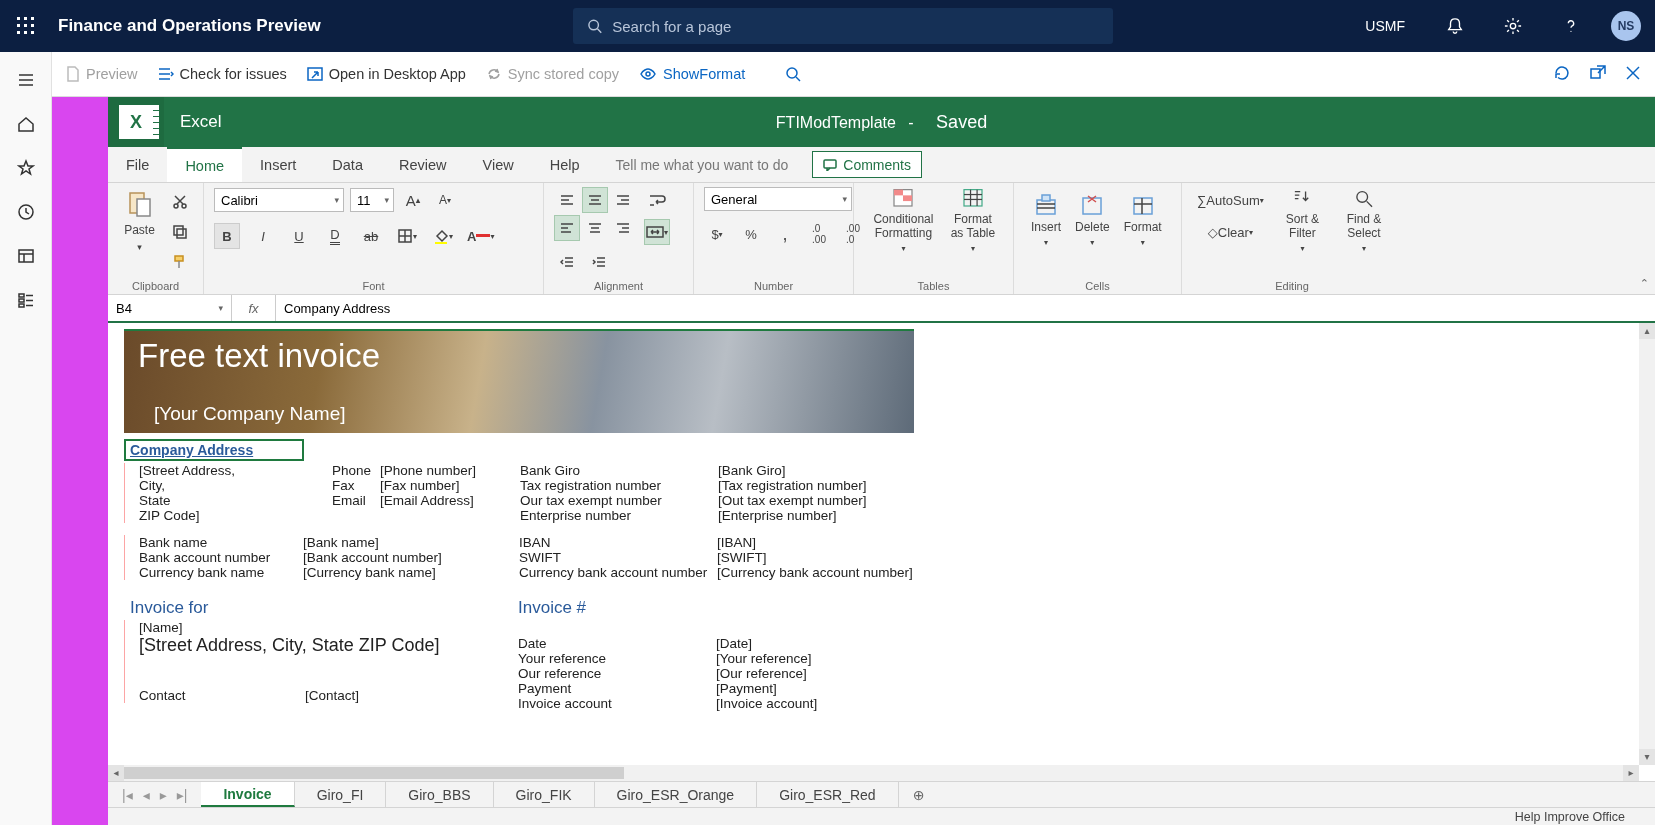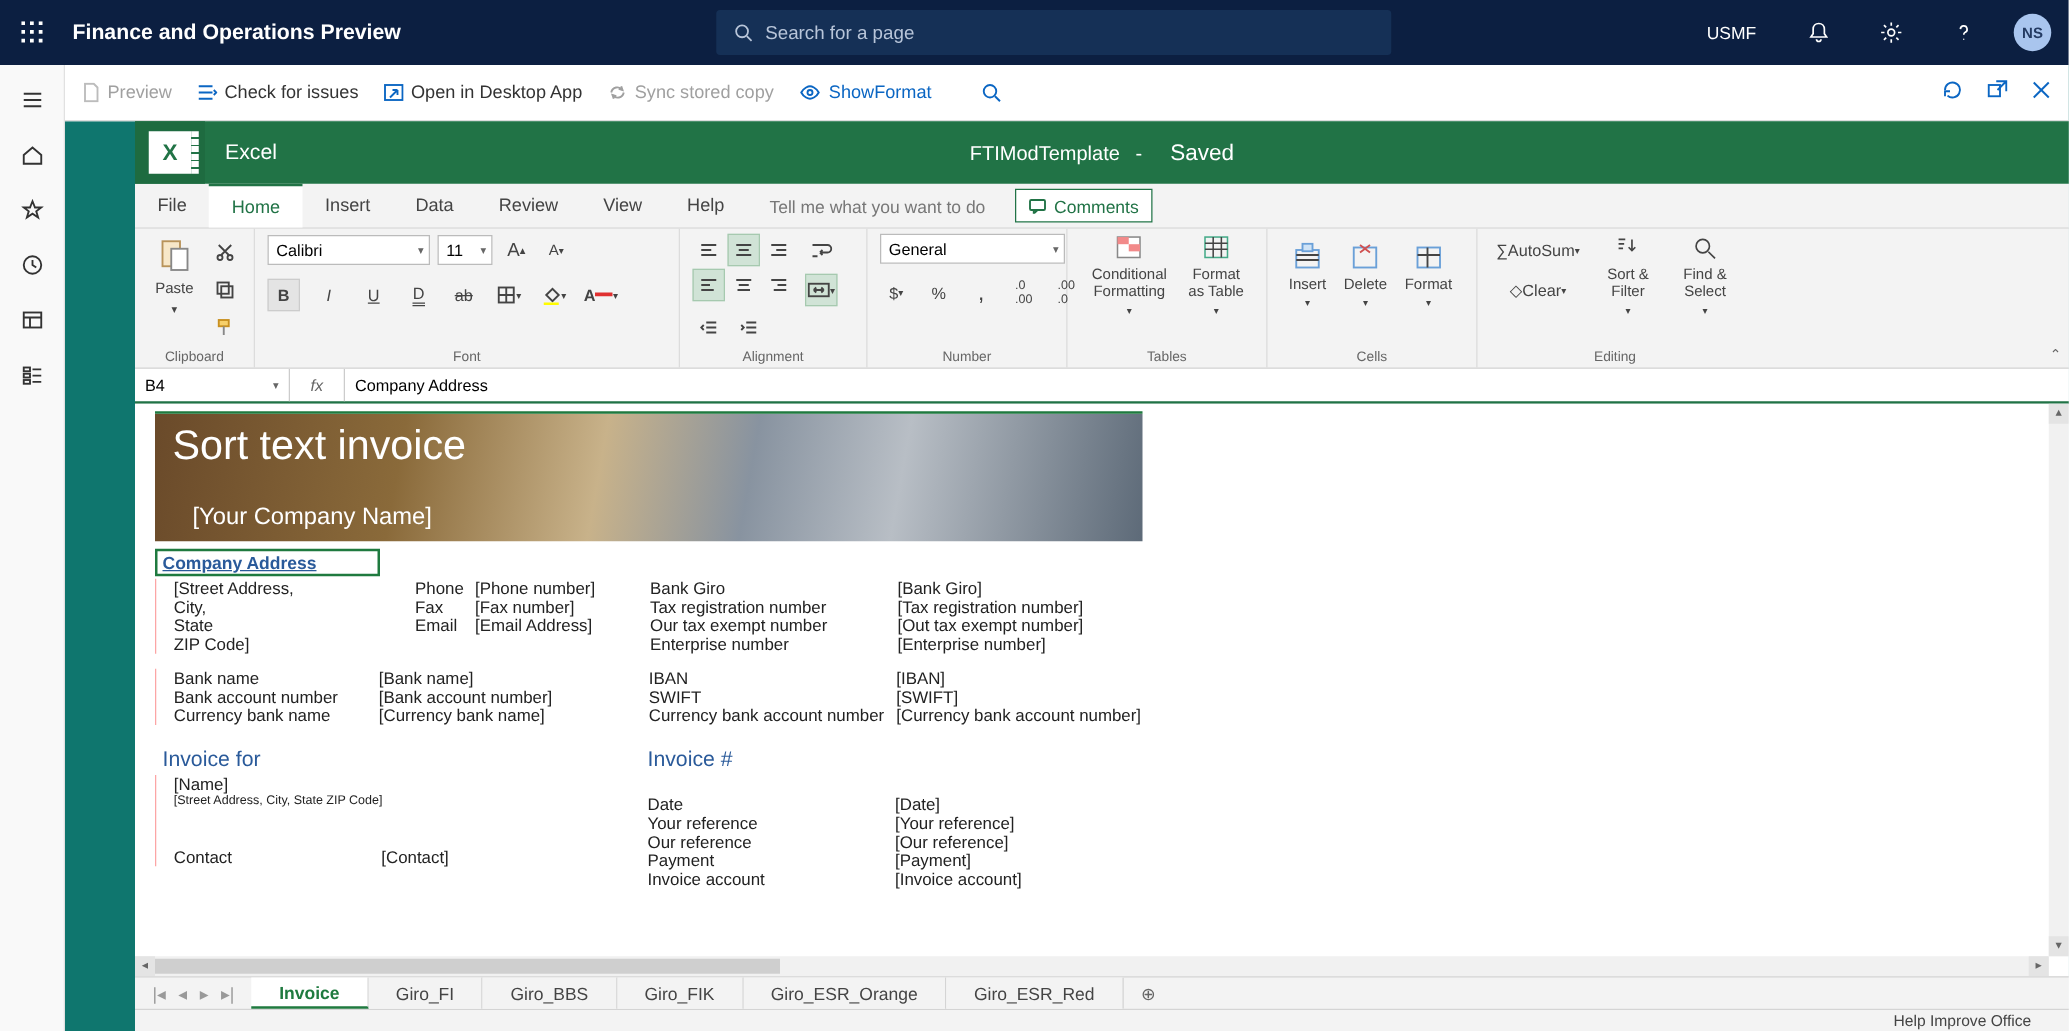--- a/index.html
+++ b/index.html
@@ -17,21 +17,21 @@
 .header-right { display: flex; align-items: center; gap: 22px; padding-right: 8px; }
 .header-right .company { font-size: 14px; margin-right: 10px; }
 .header-icon { width: 36px; height: 36px; display: flex; align-items: center; justify-content: center; cursor: pointer; }
 .avatar { width: 30px; height: 30px; border-radius: 50%; background: #a9c5ee; color: #243b63; font-size: 12px; font-weight: 600; display: flex; align-items: center; justify-content: center; }
 
 
 .left-rail { position: absolute; left: 0; top: 52px; width: 52px; bottom: 0; background: #f9f9f9; border-right: 1px solid #e1e1e1; display: flex; flex-direction: column; align-items: center; padding-top: 6px; }
 .rail-item { width: 44px; height: 44px; display: flex; align-items: center; justify-content: center; cursor: pointer; color: #333; }
 
 
-.content { position: absolute; left: 52px; right: 0; top: 52px; bottom: 0; background: #0f766e; }
+.content { position: absolute; left: 52px; right: 0; top: 52px; bottom: 0; background: #d946ef; }
 
 
 .action-bar { height: 45px; border-bottom: 1px solid #dcdcdc; display: flex; align-items: center; padding: 0 14px; gap: 20px; font-size: 14.5px; background: #fff; }
 .action-item { display: flex; align-items: center; gap: 6px; color: #333; cursor: pointer; }
 .action-item.disabled { color: #a0a0a0; cursor: default; }
 .action-item.blue { color: #0b66c3; }
 .action-right { margin-left: auto; display: flex; gap: 18px; align-items: center; }
 .action-right .ico { color: #0b66c3; cursor: pointer; }
 
 
@@ -559,21 +559,21 @@
 
     <div class="formula-bar">
       <div class="namebox">B4</div>
       <div class="fxlabel">fx</div>
       <div class="fval">Company Address</div>
     </div>
 
     <div class="sheet-area">
       <div class="sheet-scroll">
         <div class="banner">
-          <div class="btitle">Sort text invoice</div>
+          <div class="btitle">Free text invoice</div>
           <div class="bsub">[Your Company Name]</div>
         </div>
         <div style="margin-top:6px">
           <span class="cell-selected">Company Address</span>
         </div>
         <div class="datagrid">
           <div class="row">
             <div class="col1 leftbar">
               <div>[Street Address,</div>
               <div>City,</div>
@@ -629,21 +629,21 @@
                 <div>[SWIFT]</div>
                 <div>[Currency bank account number]</div>
               </div>
             </div>
           </div>
           <div class="row" style="margin-top:12px">
             <div style="width:394px">
               <div class="hdr">Invoice for</div>
               <div class="leftbar" style="padding-left:14px">
                 <div>[Name]</div>
-                <div style="font-size:10px">[Street Address, City, State ZIP Code]</div>
+                <div style="font-size:18px">[Street Address, City, State ZIP Code]</div>
                 <div style="height:32px"></div>
                 <div class="row">
                     <div style="width:166px">Contact</div>
                     <div>[Contact]</div>
                   </div>
               </div>
             </div>
             <div>
               <div class="hdr" style="padding-left:0">Invoice #</div>
               <div style="height:16px"></div>

